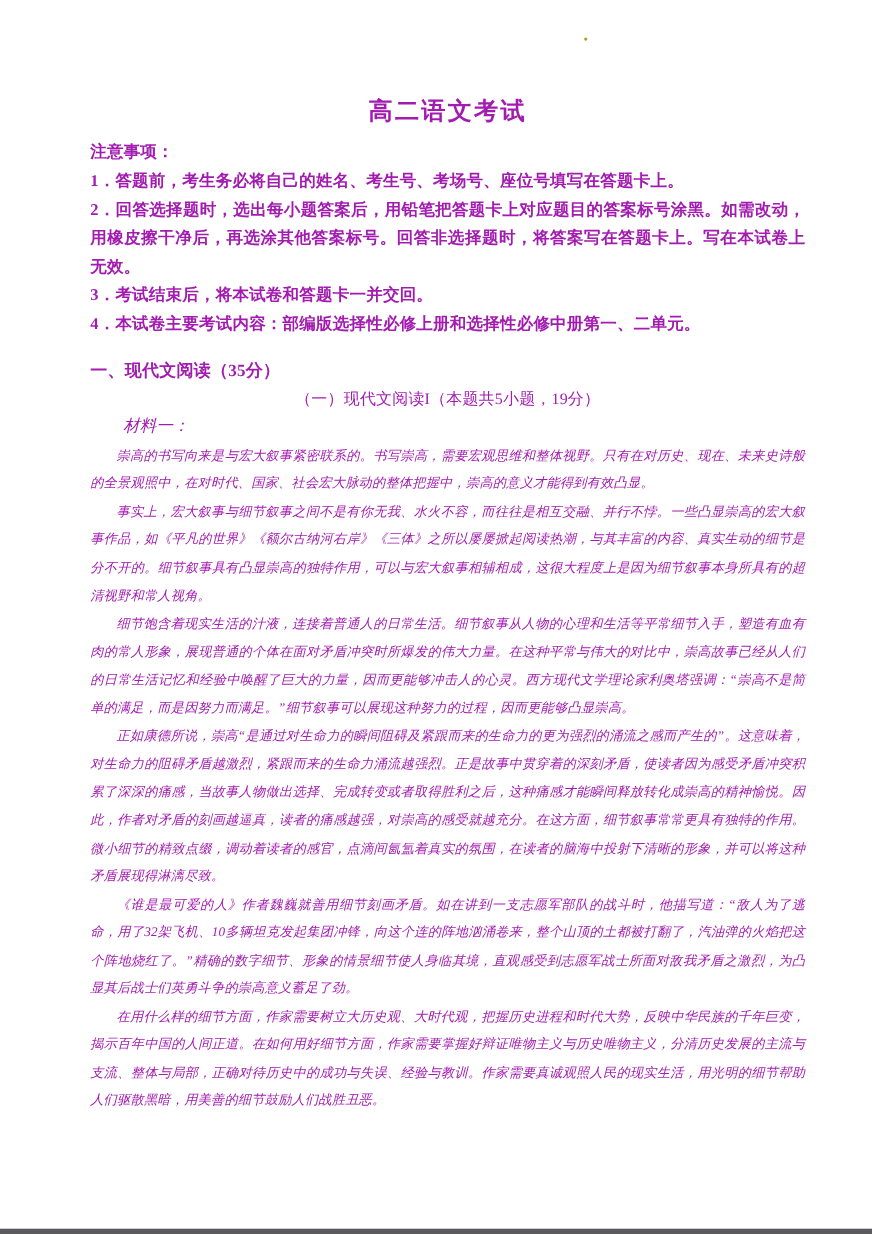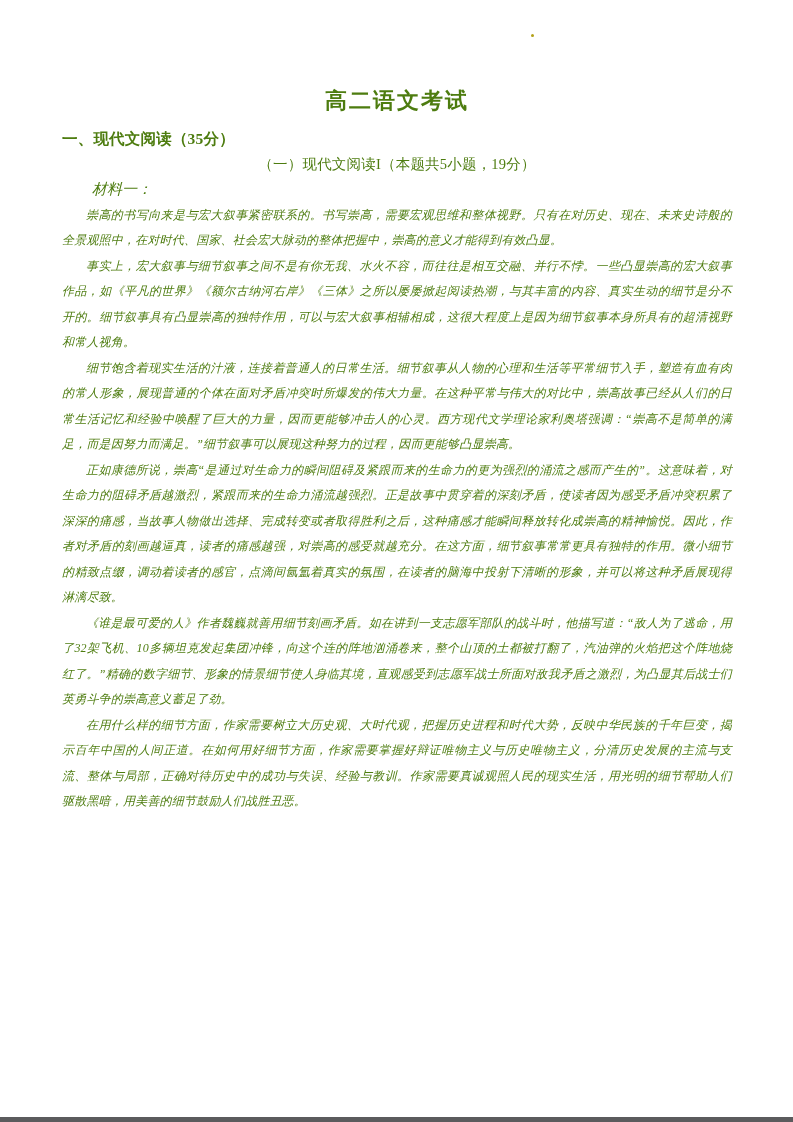--- a/index.html
+++ b/index.html
@@ -4,42 +4,42 @@
 <style>
   html, body { margin: 0; padding: 0; background: #ffffff; }
   .page {
     position: relative;
     width: 793px;
     height: 1122px;
     margin: 0 auto;
     background: #ffffff;
     overflow: hidden;
     box-sizing: border-box;
-    padding: 86px 61px 0 62px;
+    padding: 86px 61px 0 82px;
     font-family: "Liberation Serif", "DejaVu Serif", serif;
-    color: #4d7c0f;
+    color: #a21caf;
   }
   .title {
     margin: 0 0 10px 0;
     text-align: center;
     font-size: 22px;
     font-weight: bold;
     line-height: 30px;
     letter-spacing: 2px;
   }
   .notice-heading,
   .notice-item {
     font-weight: bold;
     font-size: 15px;
     line-height: 26px;
     text-align: justify;
     letter-spacing: 0.2px;
   }
   .section-heading {
-    margin-top: 3px;
+    margin-top: 17px;
     font-weight: bold;
     font-size: 15.5px;
     line-height: 26px;
     letter-spacing: 0.2px;
   }
   .subsection-heading,
   .reading-instruction {
     font-size: 14.5px;
     line-height: 25px;
     letter-spacing: 0.2px;
@@ -80,20 +80,27 @@
 </style>
 </head>
 <body>
 
 <div class="page">
 
   <div class="scan-speck" style="background: rgb(179, 160, 24);"></div>
 
   <h1 class="title">高二语文考试</h1>
 
+  <div class="notice">
+    <div class="notice-heading">注意事项：</div>
+    <div class="notice-item">1．答题前，考生务必将自己的姓名、考生号、考场号、座位号填写在答题卡上。</div>
+    <div class="notice-item">2．回答选择题时，选出每小题答案后，用铅笔把答题卡上对应题目的答案标号涂黑。如需改动，用橡皮擦干净后，再选涂其他答案标号。回答非选择题时，将答案写在答题卡上。写在本试卷上无效。</div>
+    <div class="notice-item">3．考试结束后，将本试卷和答题卡一并交回。</div>
+    <div class="notice-item">4．本试卷主要考试内容：部编版选择性必修上册和选择性必修中册第一、二单元。</div>
+  </div>
 
   <div class="section-heading">一、现代文阅读（35分）</div>
   <div class="subsection-heading">（一）现代文阅读I（本题共5小题，19分）</div>
 
   <div class="material">
     <div class="material-label">材料一：</div>
     <p class="material-para">崇高的书写向来是与宏大叙事紧密联系的。书写崇高，需要宏观思维和整体视野。只有在对历史、现在、未来史诗般的全景观照中，在对时代、国家、社会宏大脉动的整体把握中，崇高的意义才能得到有效凸显。</p>
     <p class="material-para">事实上，宏大叙事与细节叙事之间不是有你无我、水火不容，而往往是相互交融、并行不悖。一些凸显崇高的宏大叙事作品，如《平凡的世界》《额尔古纳河右岸》《三体》之所以屡屡掀起阅读热潮，与其丰富的内容、真实生动的细节是分不开的。细节叙事具有凸显崇高的独特作用，可以与宏大叙事相辅相成，这很大程度上是因为细节叙事本身所具有的超清视野和常人视角。</p>
     <p class="material-para">细节饱含着现实生活的汁液，连接着普通人的日常生活。细节叙事从人物的心理和生活等平常细节入手，塑造有血有肉的常人形象，展现普通的个体在面对矛盾冲突时所爆发的伟大力量。在这种平常与伟大的对比中，崇高故事已经从人们的日常生活记忆和经验中唤醒了巨大的力量，因而更能够冲击人的心灵。西方现代文学理论家利奥塔强调：“崇高不是简单的满足，而是因努力而满足。”细节叙事可以展现这种努力的过程，因而更能够凸显崇高。</p>
     <p class="material-para">正如康德所说，崇高“是通过对生命力的瞬间阻碍及紧跟而来的生命力的更为强烈的涌流之感而产生的”。这意味着，对生命力的阻碍矛盾越激烈，紧跟而来的生命力涌流越强烈。正是故事中贯穿着的深刻矛盾，使读者因为感受矛盾冲突积累了深深的痛感，当故事人物做出选择、完成转变或者取得胜利之后，这种痛感才能瞬间释放转化成崇高的精神愉悦。因此，作者对矛盾的刻画越逼真，读者的痛感越强，对崇高的感受就越充分。在这方面，细节叙事常常更具有独特的作用。微小细节的精致点缀，调动着读者的感官，点滴间氤氲着真实的氛围，在读者的脑海中投射下清晰的形象，并可以将这种矛盾展现得淋漓尽致。</p>

